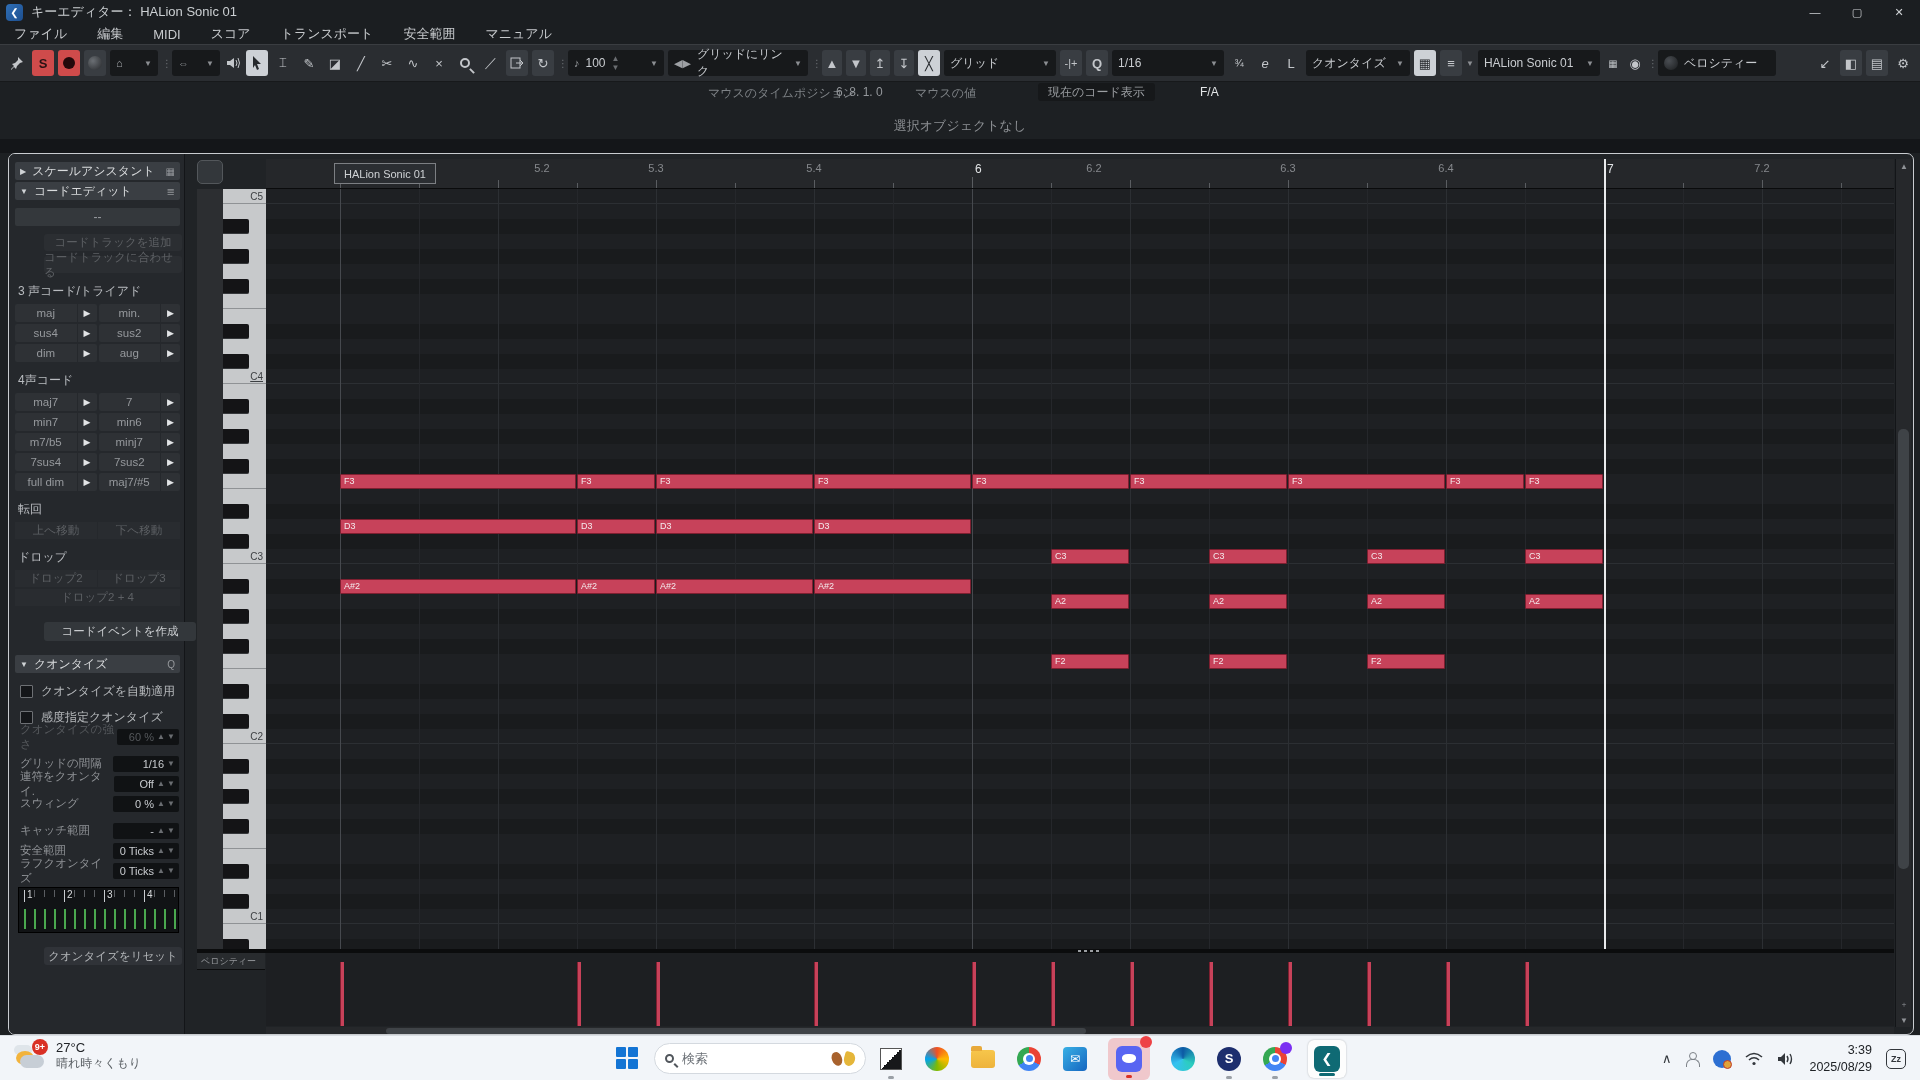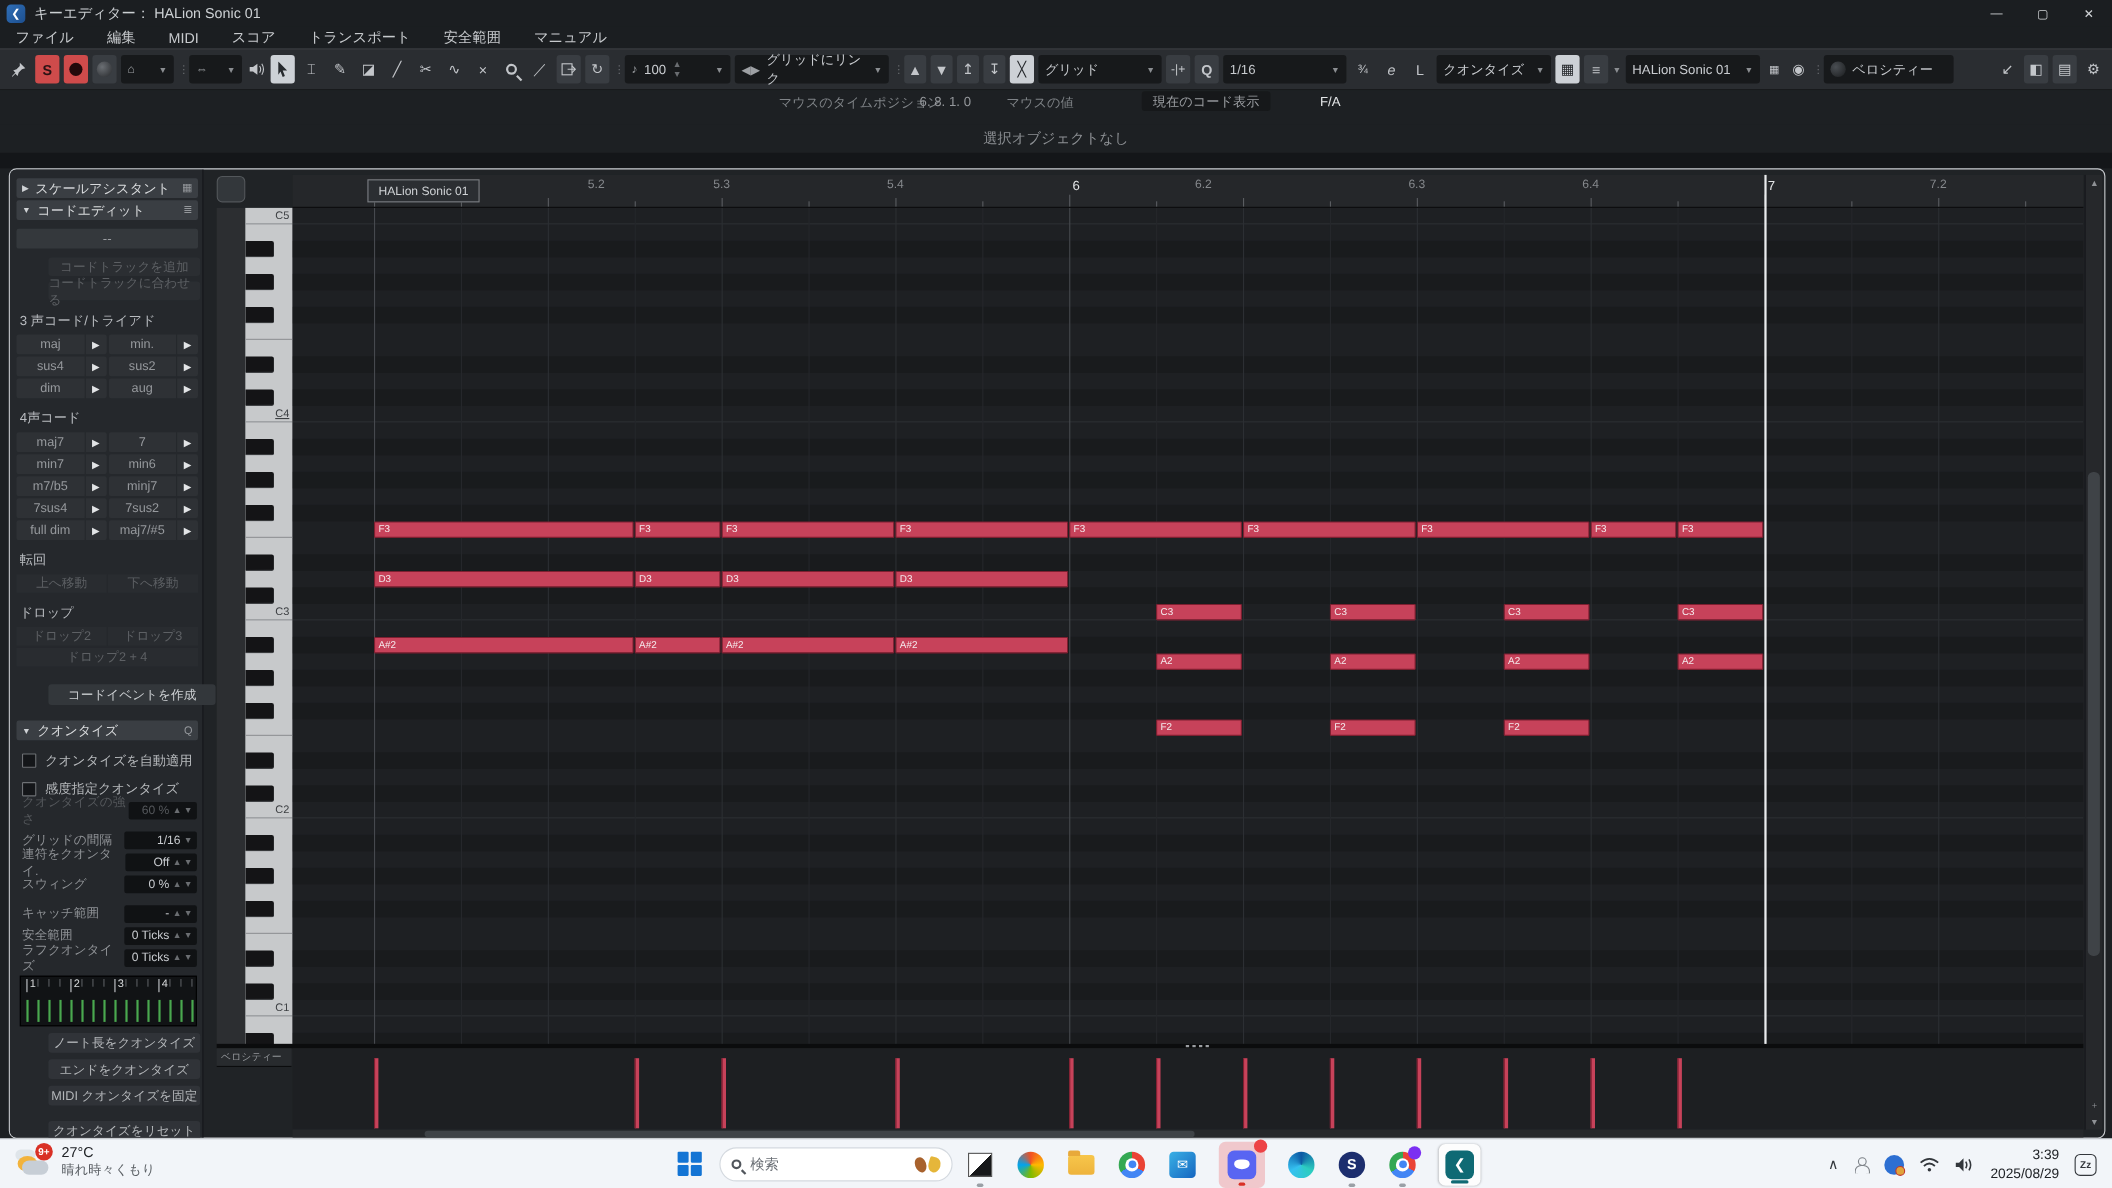--- a/index.html
+++ b/index.html
@@ -532,25 +532,20 @@
         <div style="position:absolute;left:115px;bottom:3px;width:2px;height:20px;background:#4aa84f;"></div>
         <div style="position:absolute;left:125px;top:2px;width:1px;height:12px;background:#c9ccd0;"></div>
         <div style="position:absolute;left:125px;bottom:3px;width:2px;height:20px;background:#4aa84f;"></div>
         <div style="position:absolute;left:128px;top:1px;font-size:10px;color:#d9dbdd;">4</div>
         <div style="position:absolute;left:135px;top:2px;width:1px;height:7px;background:#5a5d61;"></div>
         <div style="position:absolute;left:135px;bottom:3px;width:2px;height:20px;background:#4aa84f;"></div>
         <div style="position:absolute;left:145px;top:2px;width:1px;height:7px;background:#5a5d61;"></div>
         <div style="position:absolute;left:145px;bottom:3px;width:2px;height:20px;background:#4aa84f;"></div>
         <div style="position:absolute;left:155px;top:2px;width:1px;height:7px;background:#5a5d61;"></div>
         <div style="position:absolute;left:155px;bottom:3px;width:2px;height:20px;background:#4aa84f;"></div>
-      </div>
-    <div id="qbtns">
-        <div class="qbtn">ノート長をクオンタイズ</div>
-        <div class="qbtn">エンドをクオンタイズ</div>
-        <div class="qbtn">MIDI クオンタイズを固定</div>
       </div>
     <div id="qbtns2" style="margin-top:14px;">
         <div class="qbtn">クオンタイズをリセット</div>
       </div>
   </aside>
 
   <div id="corner-btn"></div>
   <div id="leftstrip"></div>
   <div id="keys">
       <div class="klabel" style="top:0px;">C5</div>

